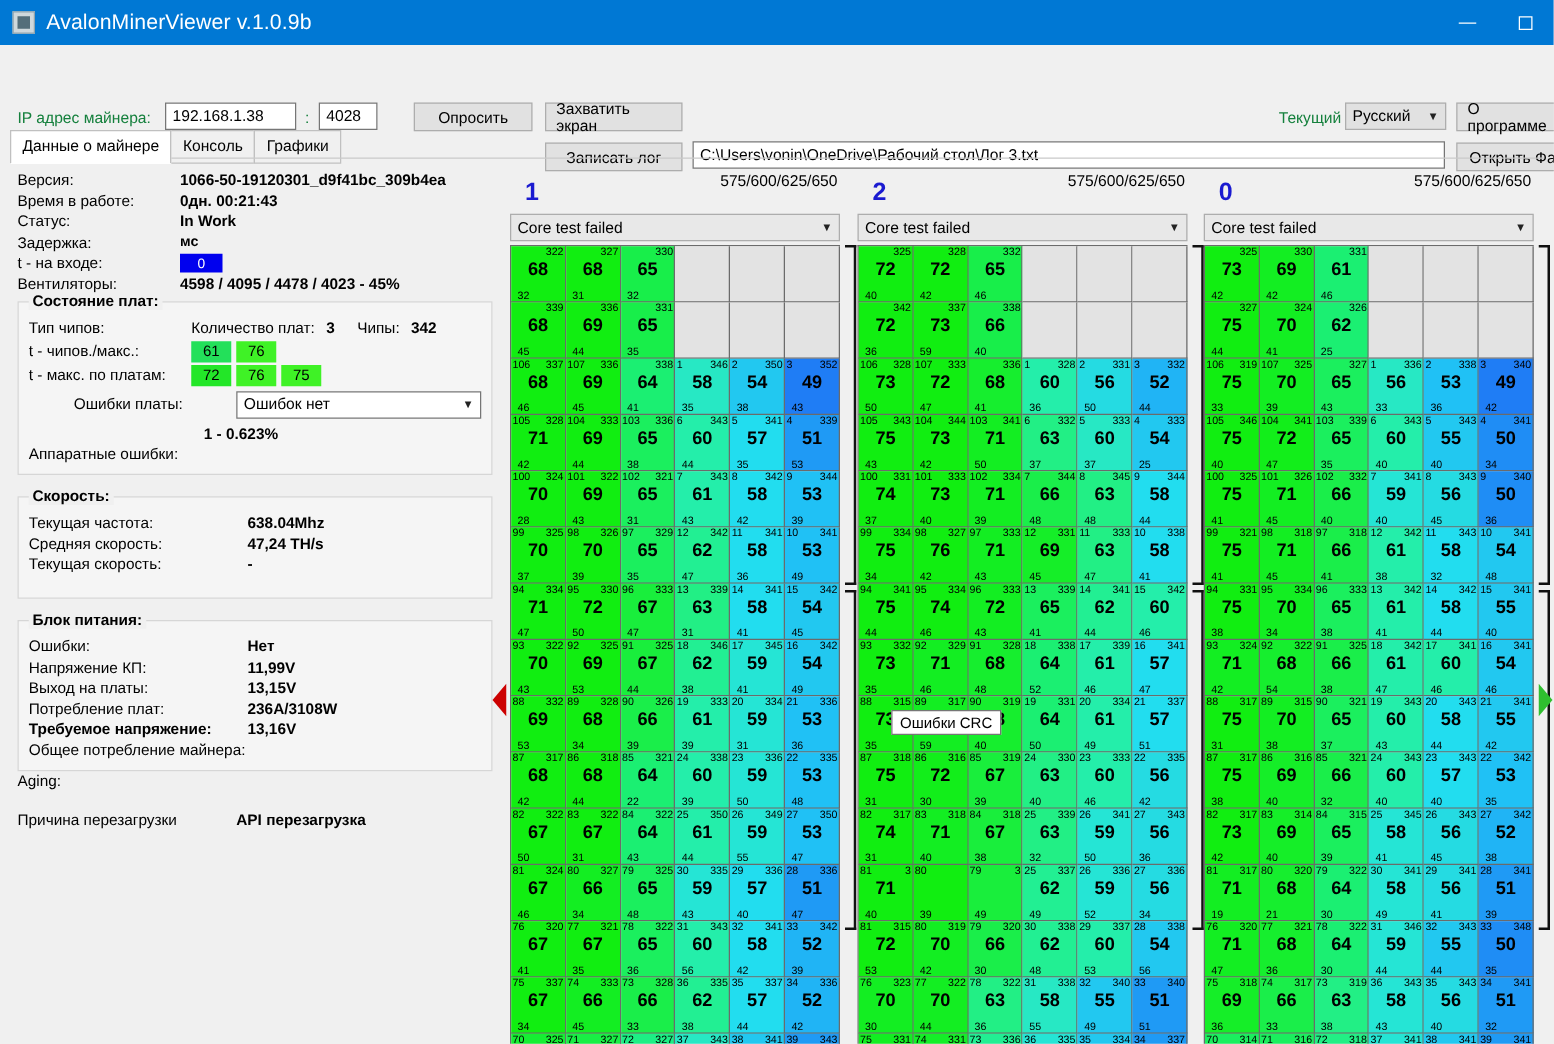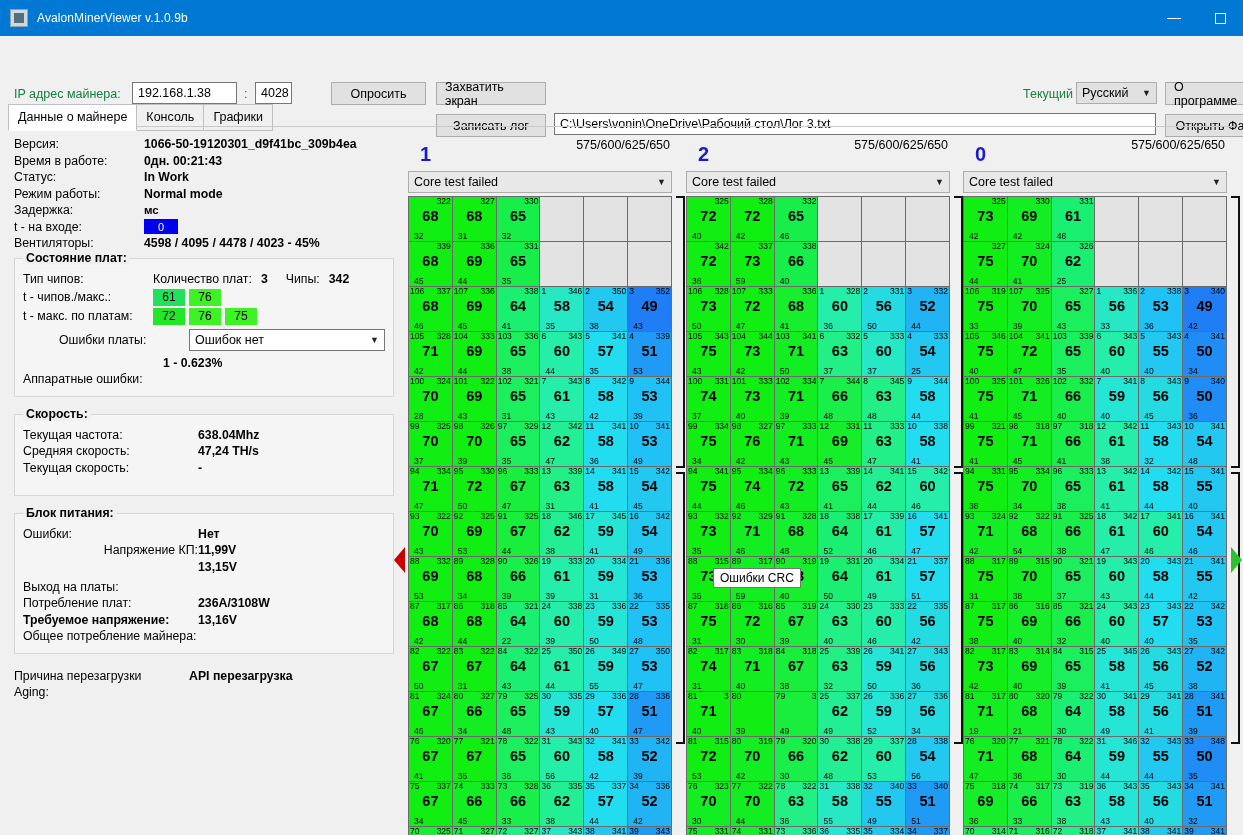--- a/index.html
+++ b/index.html
@@ -18,21 +18,21 @@
     padding-left: 10px; color: #fff;
   }
   .title-icon {
     width: 18px; height: 18px; margin-right: 9px; background: #cfd8dc;
     border: 1px solid #90a4ae; position: relative; flex: 0 0 auto;
   }
   .title-icon:after {
     content: ""; position: absolute; left: 3px; top: 3px; right: 3px; bottom: 3px;
     background: #546e7a;
   }
-  .title-text { font-size: 12px; letter-spacing: .1px; }
+  .title-text { font-size: 17px; letter-spacing: .1px; }
   .win-btns { margin-left: auto; display: flex; height: 36px; }
   .win-btn {
     width: 46px; height: 36px; display: flex; align-items: center; justify-content: center;
     color: #fff; font-size: 13px;
   }
   .win-min { width: 14px; height: 1px; background: #fff; }
   .win-max { width: 11px; height: 11px; border: 1px solid #fff; }
 
   
   .toolbar { position: relative; height: 68px; }
@@ -129,21 +129,21 @@
       <div class="win-btn">
           <div class="win-max"></div>
         </div>
     </div>
   </div>
 
   <div class="toolbar">
     <div class="abs lbl" style="left:14px; top:51px;">IP адрес майнера:</div>
     <div class="abs tb-field" style="left:132px; top:46px; width:105px;">192.168.1.38</div>
     <div class="abs lbl" style="left:244px; top:51px;">:</div>
-    <div class="abs tb-field" style="left:255px; top:46px; width:37px;">4028</div>
+    <div class="abs tb-field" style="left:255px; top:46px; width:47px;">4028</div>
     <div class="abs btn" style="left:331px; top:46px; width:95px;">Опросить</div>
     <div class="abs btn" style="left:436px; top:46px; width:110px;">Захватить экран</div>
     <div class="abs btn" style="left:436px; top:78px; width:110px;">Записать лог</div>
     <div class="abs tb-field" style="left:554px; top:77px; width:602px;">C:\Users\vonin\OneDrive\Рабочий стол\Лог 3.txt</div>
     <div class="abs lbl" style="left:991px; top:51px;margin-left:32px;">Текущий язык:</div>
     <div class="abs combo" style="left:1076px; top:46px; width:81px;">
       <span>Русский</span>
       <span class="arr">▼</span>
     </div>
     <div class="abs btn" style="left:1165px; top:46px; width:90px;">О программе</div>
@@ -163,24 +163,20 @@
       <div class="k">Версия:</div>
       <div class="v">1066-50-19120301_d9f41bc_309b4ea</div>
     </div>
     <div class="row">
       <div class="k">Время в работе:</div>
       <div class="v">0дн. 00:21:43</div>
     </div>
     <div class="row">
       <div class="k">Статус:</div>
       <div class="v">In Work</div>
-    </div>
-    <div class="row">
-      <div class="k">Режим работы:</div>
-      <div class="v">Normal mode</div>
     </div>
     <div class="row">
       <div class="k">Задержка:</div>
       <div class="v" style="font-size:11.5px;">мс</div>
     </div>
     <div class="row">
       <div class="k">t - на входе:</div>
       <div><span class="tbadge">0</span></div>
     </div>
     <div class="row">
@@ -239,48 +235,48 @@
     </div>
 
     <div class="group" style="margin-top:17px;">
       <div class="group-title" style="position:absolute; top:-8px; left:8px; background:#f0f0f0; padding:0 3px;">Блок питания:</div>
       <div style="height:6px;"></div>
       <div class="row">
         <div class="k" style="width:175px; flex:0 0 175px;">Ошибки:</div>
         <div class="v">Нет</div>
       </div>
       <div class="row">
-        <div class="k" style="width:175px; flex:0 0 175px;text-align:right;">Напряжение КП:</div>
+        <div class="k" style="width:175px; flex:0 0 175px;">Напряжение КП:</div>
         <div class="v">11,99V</div>
       </div>
       <div class="row">
-        <div class="k" style="width:175px; flex:0 0 175px;margin-top:20px;">Выход на платы:</div>
+        <div class="k" style="width:175px; flex:0 0 175px;">Выход на платы:</div>
         <div class="v">13,15V</div>
       </div>
       <div class="row">
         <div class="k" style="width:175px; flex:0 0 175px;">Потребление плат:</div>
         <div class="v">236A/3108W</div>
       </div>
       <div class="row">
         <div class="k" style="width:175px; flex:0 0 175px;font-weight:bold;">Требуемое напряжение:</div>
         <div class="v">13,16V</div>
       </div>
       <div class="row">
         <div class="k" style="width:230px; flex:0 0 230px;">Общее потребление майнера:</div>
         <div class="v"></div>
       </div>
     </div>
 
+    <div class="row">
+      <div class="k" style="width:175px; flex:0 0 175px;">Aging:</div>
+      <div class="v"></div>
+    </div>
     <div class="row" style="margin-top:14px;">
       <div class="k" style="width:175px; flex:0 0 175px;">Причина перезагрузки</div>
       <div class="v">API перезагрузка</div>
-    </div>
-    <div class="row">
-      <div class="k" style="width:175px; flex:0 0 175px;">Aging:</div>
-      <div class="v"></div>
     </div>
   </div>
 
   <div id="boards-host">
       <div class="board" style="left: 408px; width: 264px;">
         <div class="board-num" style="position: absolute; left: 12px; top: 7px;">1</div>
         <div class="freqs">575/600/625/650</div>
         <div class="combo board-combo" style="background: rgb(232, 232, 232);">
           <span>Core test failed</span>
           <span class="arr">▼</span>

